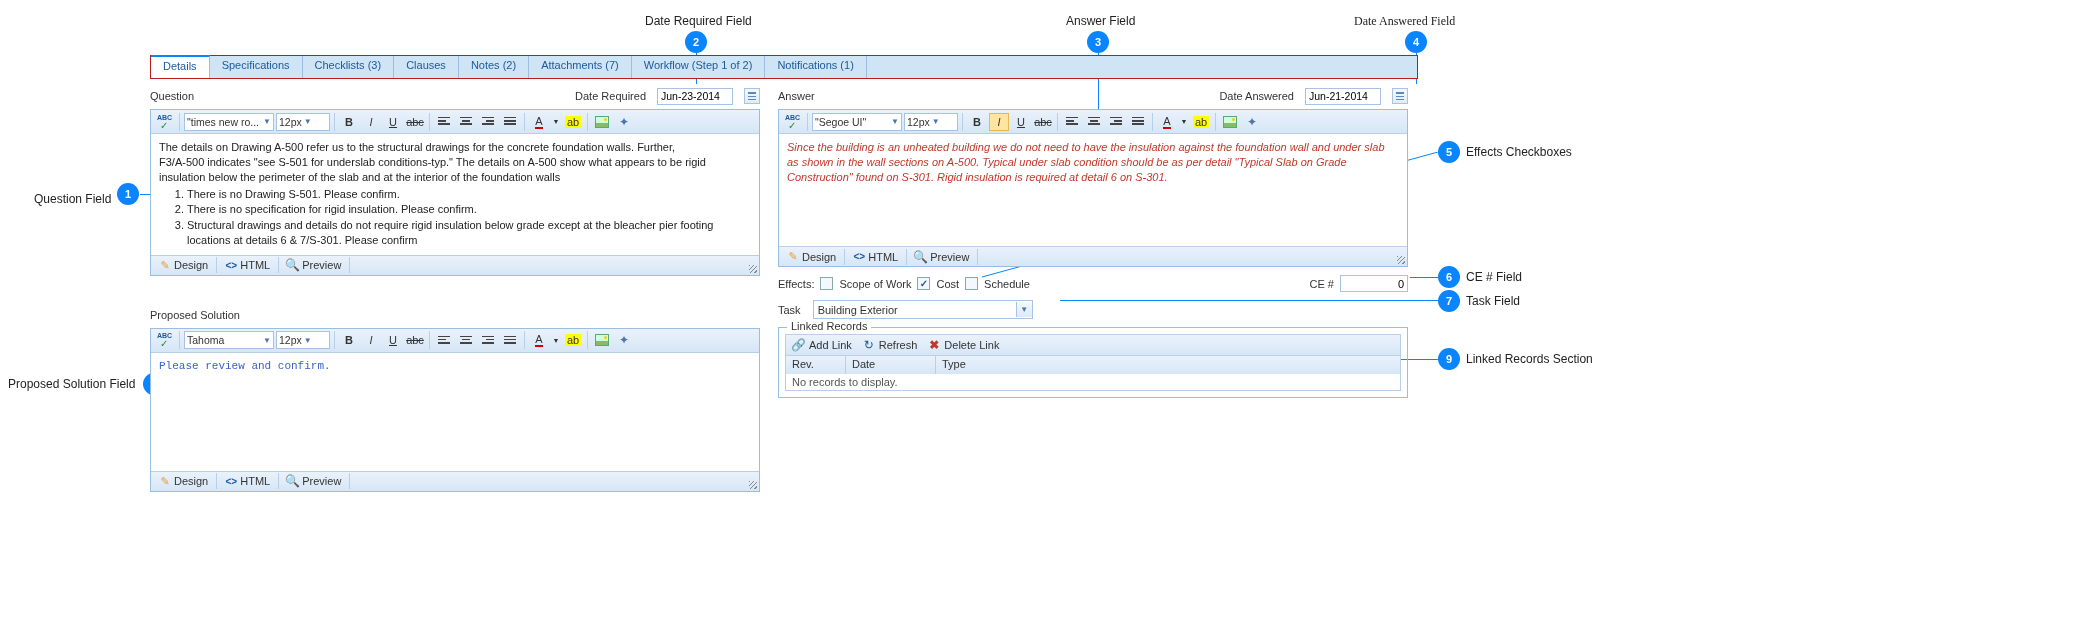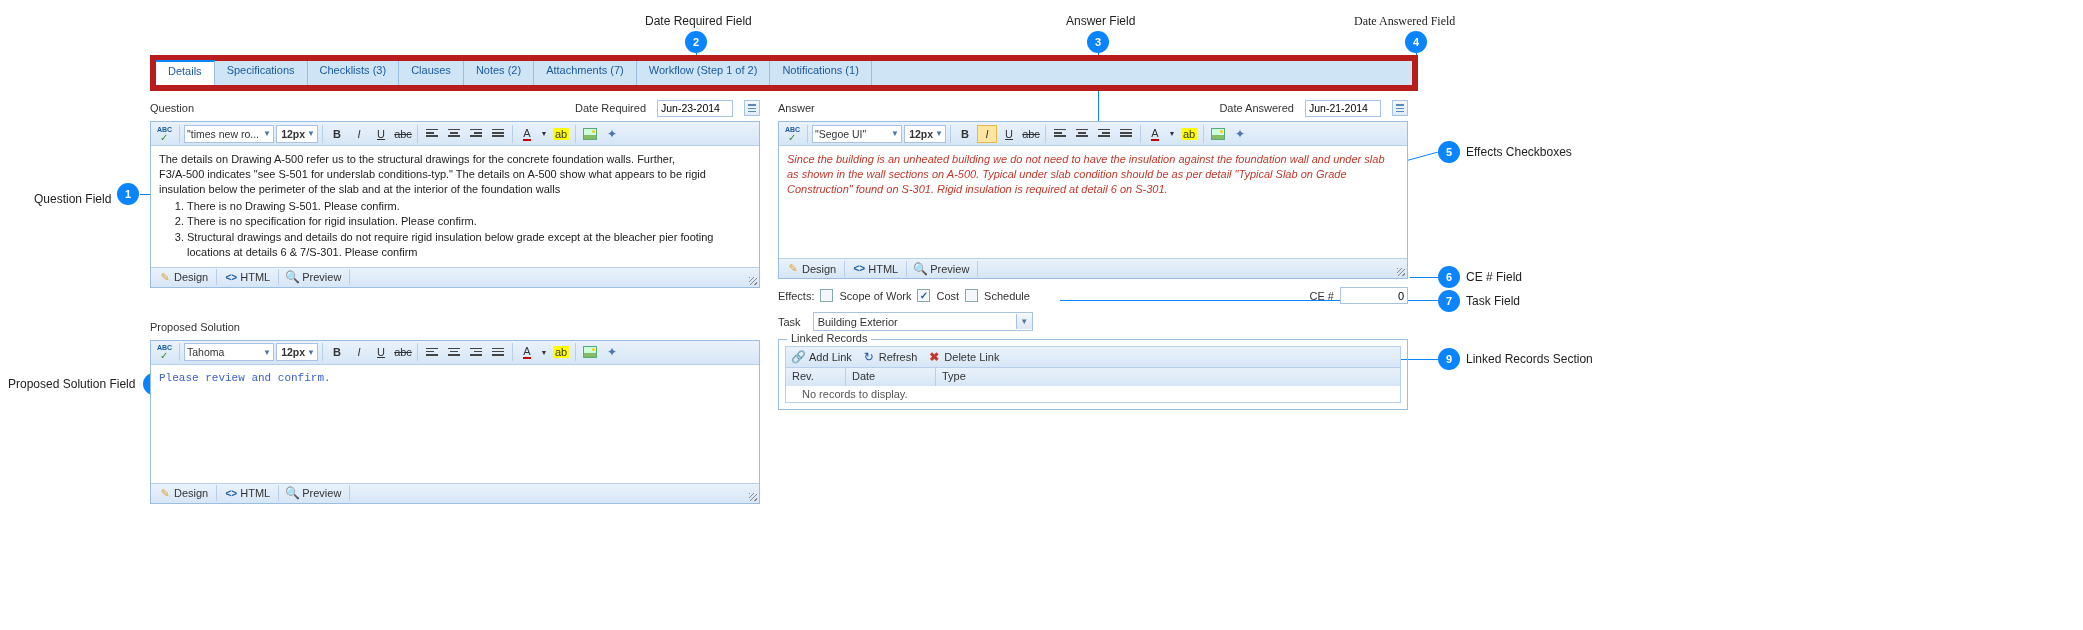--- a/index.html
+++ b/index.html
@@ -5,21 +5,21 @@
 * { box-sizing: border-box; margin: 0; padding: 0; font-family: "Segoe UI", Tahoma, sans-serif; }
 body { background: #fff; font-size: 11px; color: #333; position: relative; width: 2083px; height: 630px; }
 
 .callout-label { position: absolute; font-size: 12px; color: #222; }
 .callout-badge { position: absolute; width: 22px; height: 22px; background: #0a84ff; color: #fff; border-radius: 50%; display: flex; align-items: center; justify-content: center; font-size: 11px; font-weight: bold; }
 .callout-line { position: absolute; background: #0a84ff; height: 1px; }
 .callout-line-v { position: absolute; background: #0a84ff; width: 1px; }
 
 .app { position: absolute; left: 150px; top: 55px; width: 1268px; }
 
-.tabs { display: flex; background: #cfe4f5; border: 6px solid #b91c1c; height: 36px; }
+.tabs { display: flex; background: #cfe4f5; border: 1px solid #b91c1c; height: 24px; }
 .tab { padding: 3px 12px; border-right: 1px solid #9bbde0; color: #1a5a9e; cursor: pointer; font-size: 11px; }
 .tab.active { background: #fff; border-top: 2px solid #0a84ff; margin-top: -1px; }
 
 .panels { display: flex; gap: 18px; margin-top: 8px; }
 .panel-left { width: 610px; }
 .panel-right { width: 630px; }
 
 .field-row { display: flex; justify-content: space-between; align-items: center; margin-bottom: 4px; height: 18px; }
 .field-label { font-size: 11px; color: #333; }
 .date-group { display: flex; align-items: center; gap: 11px; }
@@ -29,21 +29,21 @@
 .cal-icon::after { content: ""; position: absolute; top: 7px; left: 3px; right: 3px; bottom: 3px; background: repeating-linear-gradient(#5b88bd,#5b88bd 1px,transparent 1px,transparent 3px); }
 
 .editor { border: 1px solid #9bbde0; background: #fff; }
 .toolbar { display: flex; align-items: center; gap: 2px; padding: 3px 4px; background: linear-gradient(#eaf2fb,#d6e6f6); border-bottom: 1px solid #b7cfe9; height: 24px; }
 .tb-sep { width: 1px; height: 18px; background: #b7cfe9; margin: 0 2px; }
 .tb-btn { width: 20px; height: 18px; display: flex; align-items: center; justify-content: center; border: 1px solid transparent; cursor: pointer; font-size: 11px; }
 .tb-btn.active { background: #ffe6a0; border-color: #e6b84e; }
 .tb-select { height: 18px; border: 1px solid #a7c2e2; background: #fff; padding: 0 2px; font-size: 10.5px; display: flex; align-items: center; }
 .tb-select .dd { margin-left: 2px; font-size: 8px; color: #4a76a8; }
 .font-sel { width: 90px; justify-content: space-between; }
-.size-sel { width: 42px; justify-content: flex-end; font-weight: bold; }
+.size-sel { width: 54px; justify-content: flex-start; }
 .align-glyph { display: inline-block; width: 12px; }
 .align-glyph span { display: block; height: 1.6px; background: #444; margin-bottom: 1.6px; }
 
 .editor-body { padding: 6px 8px; min-height: 112px; font-size: 11px; color: #222; line-height: 1.35; font-family: "Times New Roman", serif; }
 .editor-body.answer { font-family: "Segoe UI", sans-serif; color: #c0392b; font-style: italic; }
 .editor-body.proposed { font-family: Liberation Mono, monospace; color: #3b5fc9; }
 .editor-body ol { margin-left: 28px; margin-top: 2px; }
 .editor-body ol li { margin-bottom: 1px; }
 
 .editor-foot { display: flex; background: linear-gradient(#eaf2fb,#d6e6f6); border-top: 1px solid #b7cfe9; height: 20px; align-items: center; position: relative; }
@@ -72,21 +72,21 @@
 .link-ico { color: #5a8d3a; }
 .refresh-ico { color: #1a5a9e; }
 .delete-ico { color: #c0392b; font-weight: bold; }
 .lr-table { border: 1px solid #b7cfe9; border-top: none; }
 .lr-head { display: flex; background: linear-gradient(#eaf2fb,#d6e6f6); height: 18px; }
 .lr-col { border-right: 1px solid #b7cfe9; padding: 2px 6px; font-size: 11px; }
 .col-desc { flex: 1; }
 .col-rev { width: 60px; }
 .col-date { width: 90px; }
 .col-type { width: 120px; border-right: none; }
-.lr-empty { padding: 2px 6px; font-size: 11px; color: #555; margin-left: 10px; }
+.lr-empty { padding: 2px 6px; font-size: 11px; color: #555; }
 
 .spellcheck-icon { display: inline-block; width: 16px; height: 14px; position: relative; }
 .spellcheck-icon::before { content: "ABC"; font-size: 7px; position: absolute; top: -1px; left: 0; color: #1a5a9e; font-weight: bold; }
 .spellcheck-icon::after { content: "✓"; position: absolute; bottom: -2px; left: 3px; color: #2e8b2e; font-size: 10px; }
 .img-ico { display: inline-block; width: 14px; height: 12px; border: 1px solid #5a7; background: linear-gradient(#cfd 60%, #8b6 60%); position: relative; }
 .img-ico::after { content: ""; position: absolute; top: 1px; right: 1px; width: 3px; height: 3px; background: #fc0; border-radius: 50%; }
 .link-glyph { color: #4a76a8; font-size: 12px; }
 </style>
 </head>
 <body>

